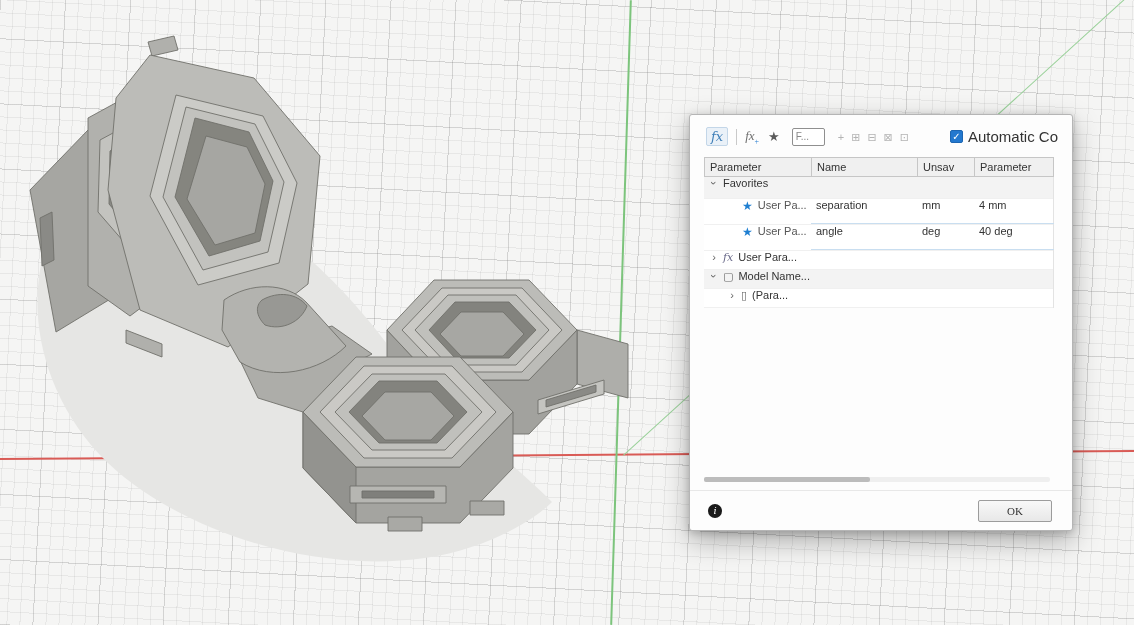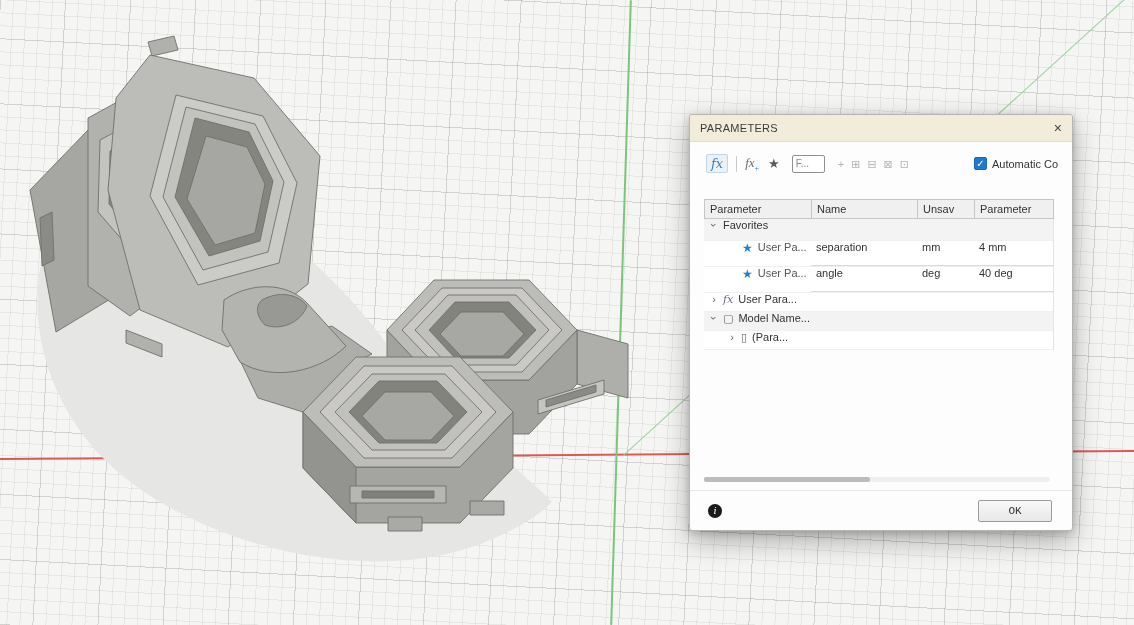--- a/index.html
+++ b/index.html
@@ -34,23 +34,23 @@
   .fx-user-tool{font-style:italic;font-family:Liberation Serif, serif;color:#6e6e6e;font-size:13px}
   .fx-user-tool sub{font-size:8px;color:#2a7fd1;font-style:normal}
   .star-tool{color:#5a5a5a;font-size:13px;margin-left:9px}
   .filter-input{width:33px;height:18px;border:1px solid #8f8f8f;border-radius:2px;font-size:10px;color:#888;
     padding:0 3px;margin-left:12px;background:#fff;font-family:inherit}
   .tool-icons{display:flex;gap:7px;margin-left:13px;color:#b3b3b3;font-size:11px}
   .tool-icons span{line-height:14px}
   .auto{margin-left:auto;display:flex;align-items:center;gap:5px;overflow:hidden;white-space:nowrap}
   .checkbox{width:13px;height:13px;background:#2378cf;border:1px solid #1d66b2;border-radius:2px;color:#fff;
     font-size:10px;line-height:12px;text-align:center;flex:0 0 auto}
-  .auto-label{font-size:11px;color:#333}
-
-  .table{margin:17px 18px 0 14px;width:350px;font-size:11px;color:#333;flex:0 0 auto}
+  .auto-label{font-size:15px;color:#333}
+
+  .table{margin:2px 18px 0 14px;width:350px;font-size:11px;color:#333;flex:0 0 auto}
   .thead{display:grid;grid-template-columns:107px 106px 57px 80px;background:#f0f0f0;border:1px solid #c6c6c6;height:20px}
   .th{display:flex;align-items:center;padding-left:5px;border-right:1px solid #c6c6c6;overflow:hidden;white-space:nowrap}
   .th:last-child{border-right:none}
   .tbody{border-right:1px solid #e3e3e3}
   .row{display:grid;grid-template-columns:107px 106px 57px 80px;height:26px;align-items:stretch;background:#fff;
     border-bottom:1px solid #f0f0f0}
   .row.group{background:#f3f3f3;height:22px}
   .row.slim{height:19px}
   .row .span-all{grid-column:1/-1}
   .cell{display:flex;align-items:flex-start;gap:5px;padding-left:5px;overflow:hidden;white-space:nowrap}
@@ -66,21 +66,21 @@
   .ind-sub{padding-left:24px}
 
   .table-space{flex:1;background:#fdfdfd}
   .hscroll{margin:0 22px 8px 14px;height:5px;background:#efefef;border-radius:2px;position:relative;flex:0 0 auto}
   .hscroll-thumb{position:absolute;left:0;top:0;height:100%;width:48%;background:#bcbcbc;border-radius:2px}
 
   .footer{height:40px;display:flex;align-items:center;padding:0 20px 0 18px;border-top:1px solid #e8e8e8;flex:0 0 auto}
   .info{width:14px;height:14px;border-radius:50%;background:#1a1a1a;color:#fff;font-size:10px;
     font-family:"DejaVu Serif",serif;font-style:italic;text-align:center;line-height:14px;cursor:pointer}
   .ok{margin-left:auto;width:74px;height:22px;background:linear-gradient(#f8f8f8,#e8e8e8);border:1px solid #9c9c9c;
-    border-radius:2px;font-size:11px;color:#333;font-family:Liberation Mono, monospace;cursor:pointer}
+    border-radius:2px;font-size:11px;color:#333;font-family:Liberation Serif, serif;cursor:pointer}
 </style>
 </head>
 <body>
 
 <div class="viewport"></div>
 <div class="axis-x"></div>
 <div class="axis-y"></div>
 <div class="axis-diag"></div>
 
 <svg class="model-svg" width="660" height="600" viewBox="0 0 660 600">
@@ -129,24 +129,20 @@
   <g stroke="#70706b" stroke-width="0.9" stroke-linejoin="round">
     <polygon points="350,486 446,486 446,503 350,503" fill="#b6b6b2"></polygon>
     <polygon points="362,491 434,491 434,498 362,498" fill="#7f7f7b"></polygon>
     <polygon points="388,517 422,517 422,531 388,531" fill="#a9a9a5"></polygon>
     <polygon points="470,501 504,501 504,515 470,515" fill="#a9a9a5"></polygon>
   </g>
 </svg>
 
 <div class="dialog">
 
-  <div class="dialog-header">
-    <span class="dialog-title">PARAMETERS</span>
-    <span class="close">×</span>
-  </div>
 
   <div class="toolbar">
     <span class="fx-main">fx</span>
     <span class="vsep"></span>
     <span class="fx-user-tool"><span>fx</span><sub>+</sub></span>
     <span class="star-tool">★</span>
     <input class="filter-input" value="F..." style="">
     <span class="tool-icons">
       <span>+</span>
       <span>⊞</span>

